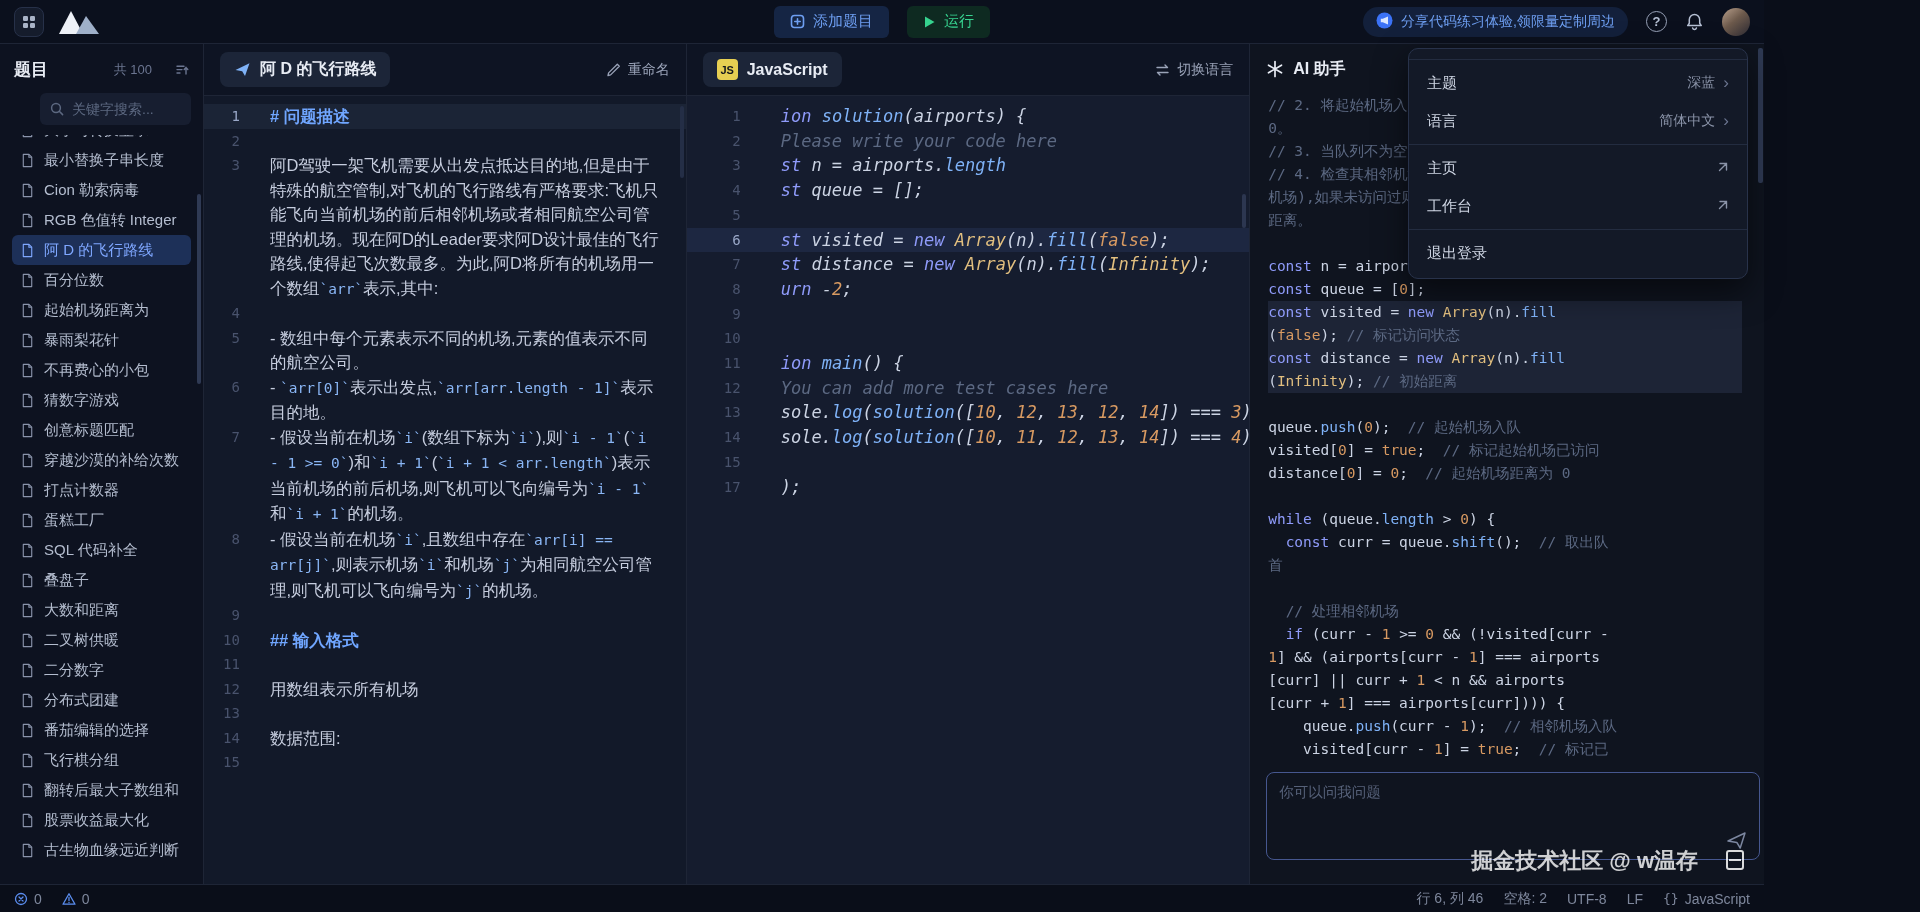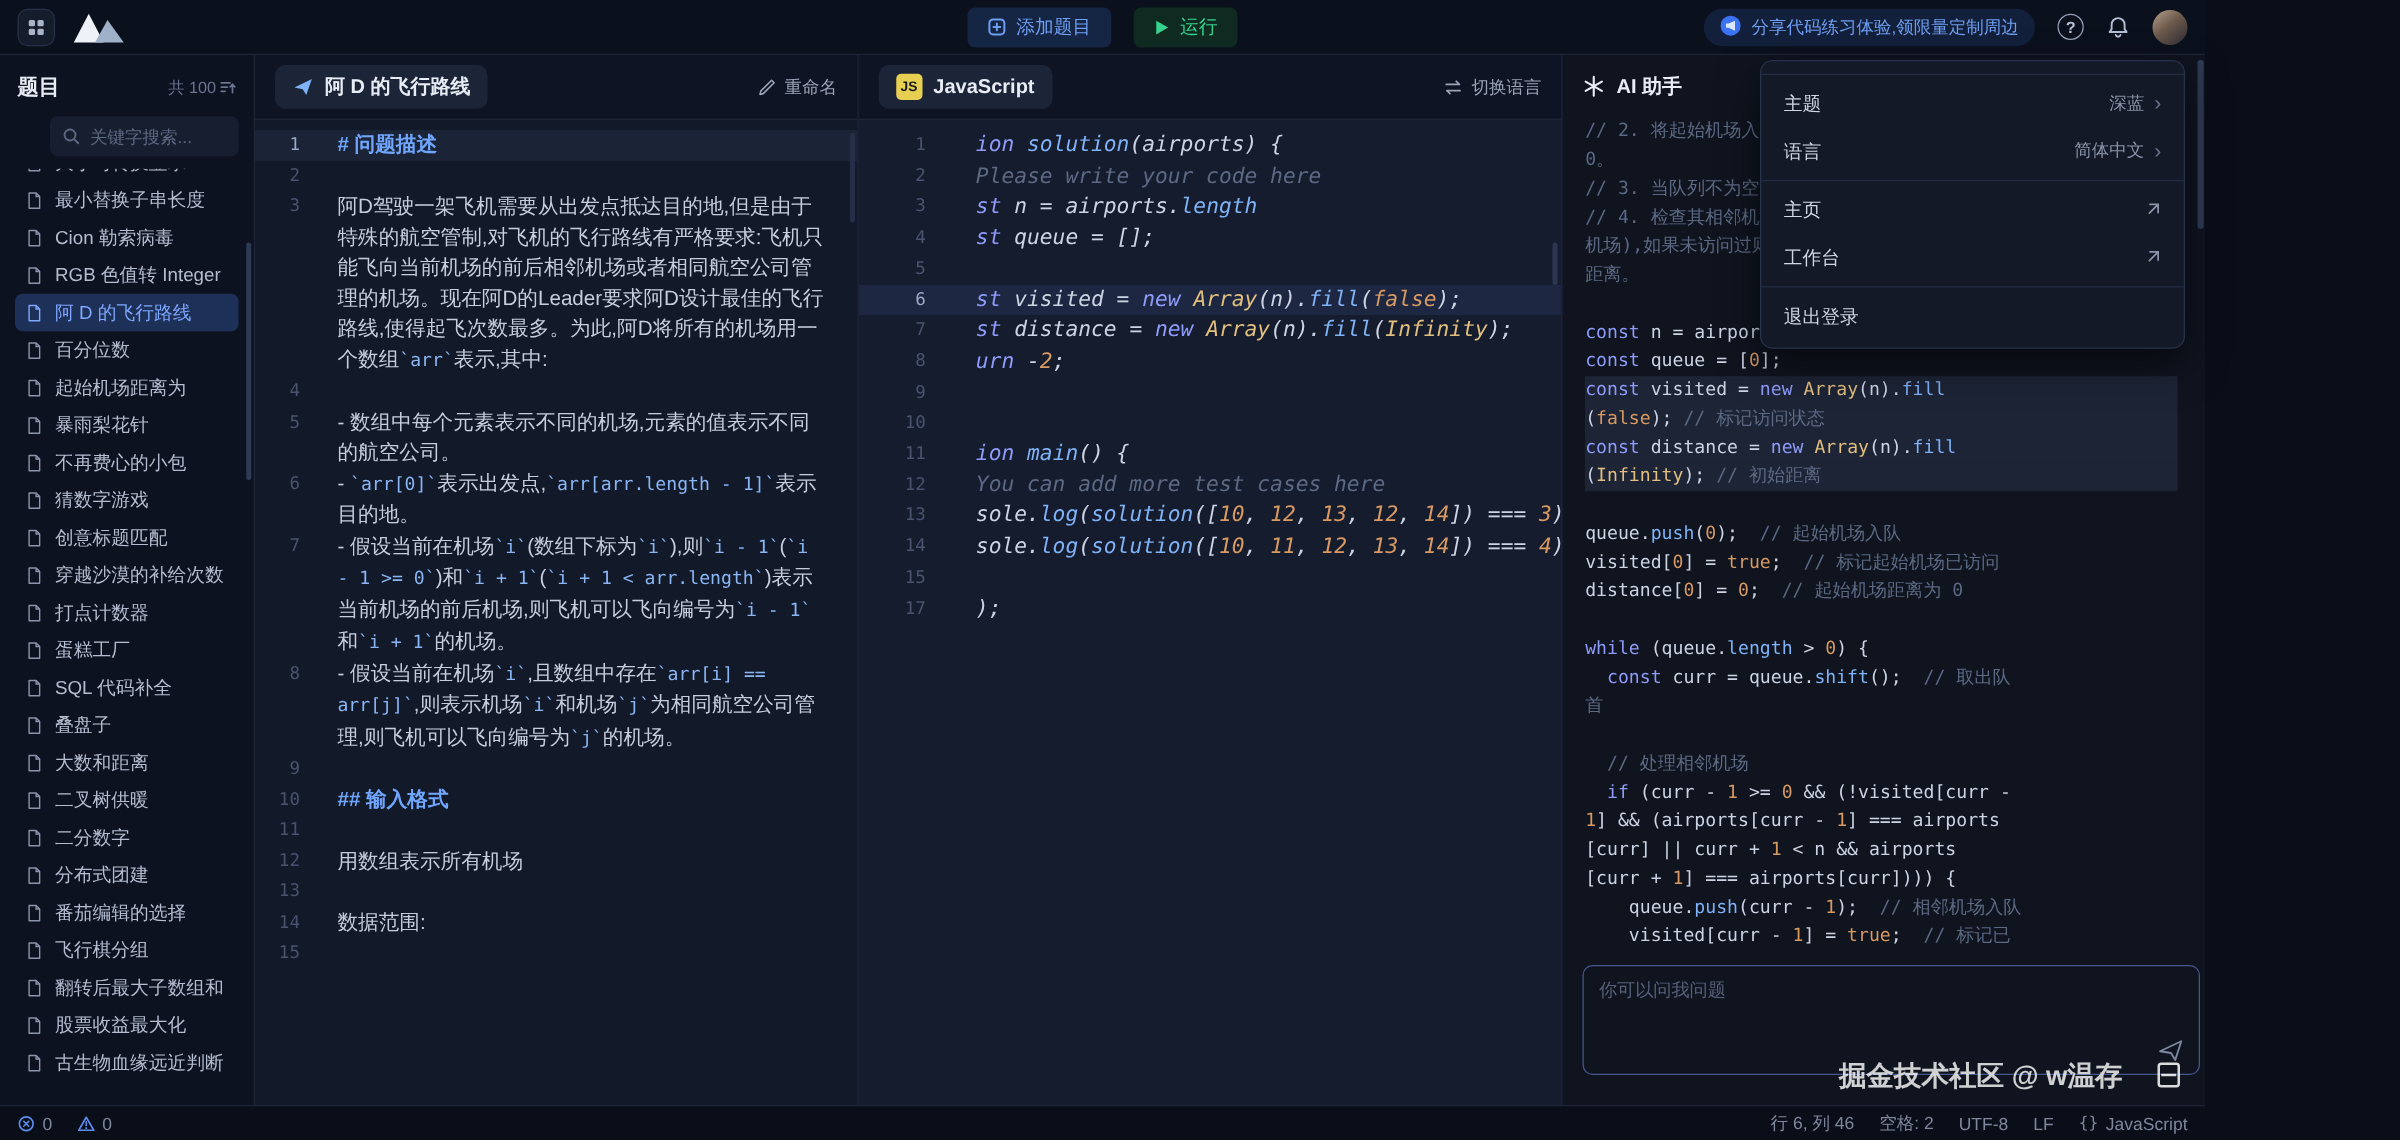--- a/index.html
+++ b/index.html
@@ -1,18 +1,18 @@
 <!DOCTYPE html>
 <html><head>
 <meta charset="utf-8">
 <style>
   * { margin:0; padding:0; box-sizing:border-box; }
   html,body { width:1920px; height:912px; overflow:hidden; background:#0a0e19;
     font-family:"Liberation Sans","DejaVu Sans",sans-serif; }
-  .app { position:relative; width:1764px; height:912px; background:#4c1d95; color:#c6cdde; }
+  .app { position:relative; width:1764px; height:912px; background:#ec4899; color:#c6cdde; }
 
   
   .topbar { position:relative; height:44px; background:#0b101d; border-bottom:1px solid #1e2536;
     display:flex; align-items:center; justify-content:space-between; padding:0 14px; z-index:30; }
   .tb-left { display:flex; align-items:center; gap:14px; }
   .logo-btn { width:30px; height:30px; border-radius:8px; background:#151c2c; border:1px solid #273149;
     display:grid; place-items:center; }
   .peaks { display:block; }
   .tb-center { position:absolute; left:50%; top:0; height:100%; transform:translateX(-50%);
     display:flex; align-items:center; gap:18px; }
@@ -31,21 +31,21 @@
   .avatar.lg { width:38px; height:38px; }
 
   
   .main { display:flex; height:840px; }
 
   
   .sidebar { position:relative; width:220px; background:#0d1220; border-right:1px solid #1e2536;
     padding:10px 12px 0 12px; overflow:hidden; }
   .sb-head { display:flex; align-items:center; justify-content:space-between; margin:4px 2px 12px 2px; }
   .sb-title { font-size:17px; font-weight:700; color:#e7ebf3; }
-  .sb-count-wrap { display:flex; align-items:center; gap:2px; color:#6b7590; font-size:13px; }
+  .sb-count-wrap { display:flex; align-items:center; gap:23px; color:#6b7590; font-size:13px; }
   .search { display:flex; align-items:center; gap:8px; height:32px; background:#171e30;
     border-radius:6px; padding:0 10px; margin-bottom:10px;margin-left:28px; }
   .search input { flex:1; min-width:0; background:transparent; border:none; outline:none;
     color:#c6cdde; font-size:14px; font-family:inherit; }
   .search input::placeholder { color:#5c6880; }
   .plist { position:relative; overflow:hidden; height:740px; }
   .side-item { display:flex; align-items:center; gap:9px; height:30px; padding:0 8px;
     border-radius:6px; color:#b4bdcf; font-size:15px; cursor:pointer; white-space:nowrap; }
   .side-item .doc-ic { flex:none; color:#8a94ab; }
   .side-item.selected { background:#1d3058; color:#7fa7ff; }

